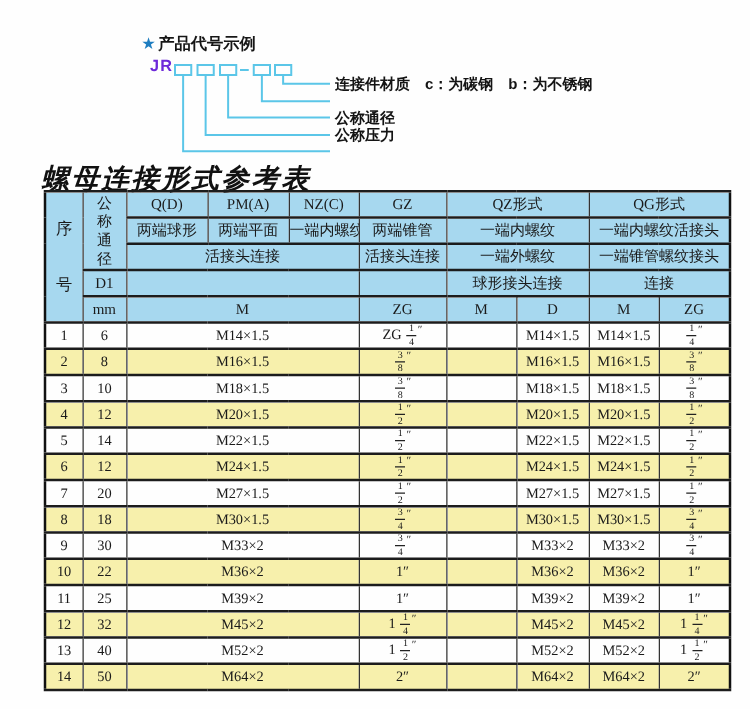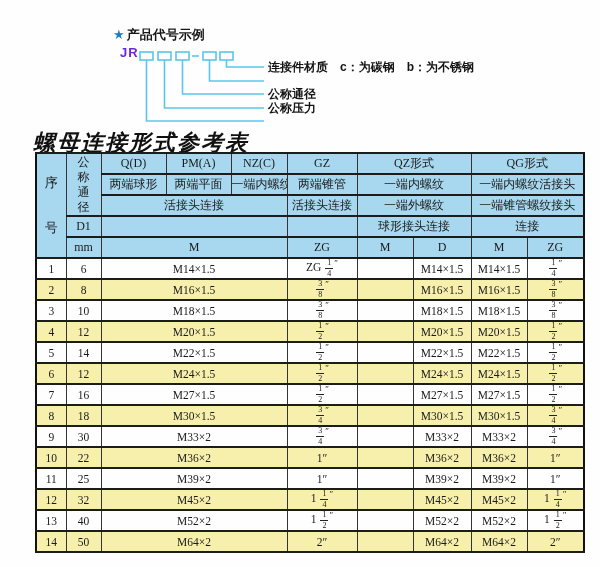--- a/index.html
+++ b/index.html
@@ -209,21 +209,21 @@
           <td>12</td>
           <td colspan="3">M24×1.5</td>
           <td><span class="frac"><span class="num">1</span><span class="den">2</span></span><span class="inch">″</span></td>
           <td></td>
           <td>M24×1.5</td>
           <td>M24×1.5</td>
           <td><span class="frac"><span class="num">1</span><span class="den">2</span></span><span class="inch">″</span></td>
         </tr>
         <tr>
           <td>7</td>
-          <td>16</td>
+          <td>20</td>
           <td colspan="3">M27×1.5</td>
           <td><span class="frac"><span class="num">1</span><span class="den">2</span></span><span class="inch">″</span></td>
           <td></td>
           <td>M27×1.5</td>
           <td>M27×1.5</td>
           <td><span class="frac"><span class="num">1</span><span class="den">2</span></span><span class="inch">″</span></td>
         </tr>
         <tr class="alt">
           <td>8</td>
           <td>18</td>

